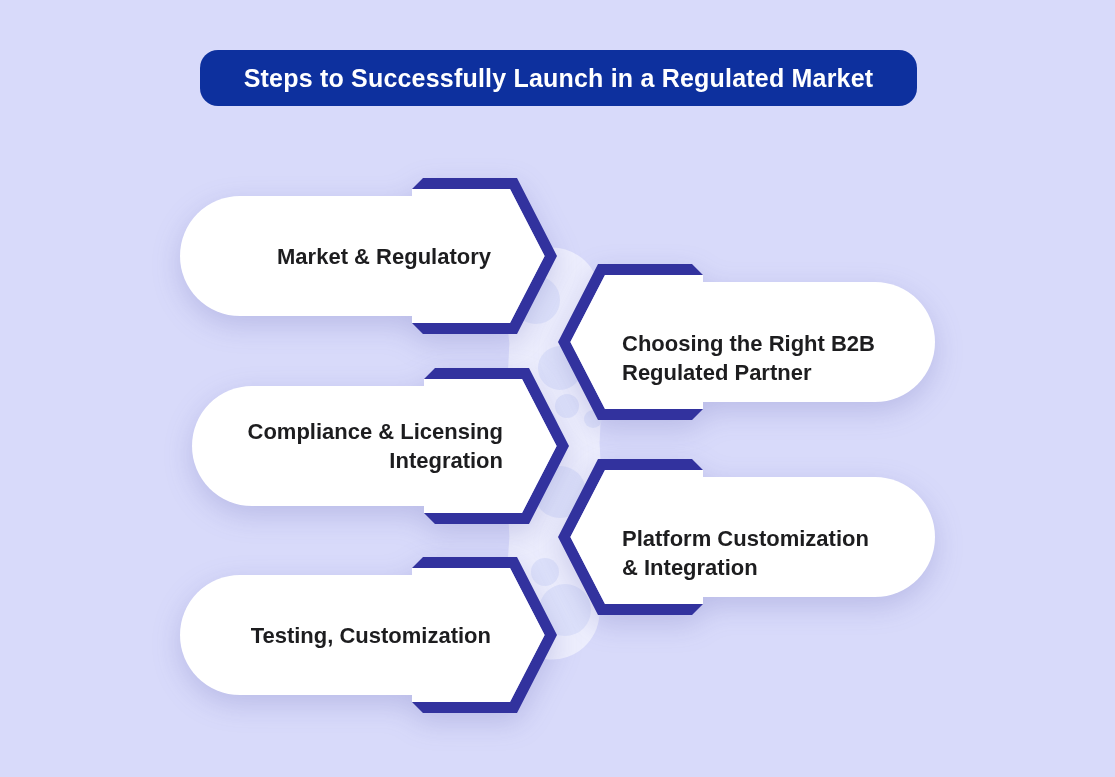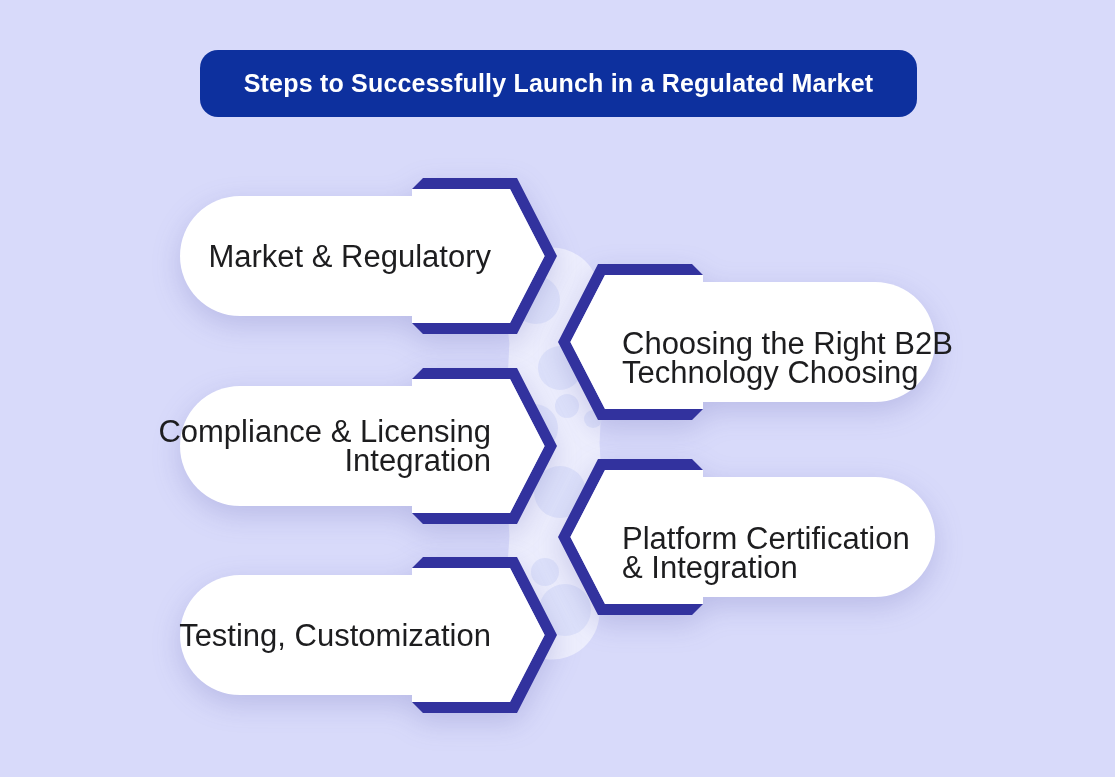--- a/index.html
+++ b/index.html
@@ -12,47 +12,47 @@
     --connector-band:#edeefd;
     --connector-dots:#dde1fa;
   }
   html,body{margin:0;padding:0;}
   body{font-family:"Liberation Sans",sans-serif;}
   .canvas{
     position:relative;width:1115px;height:777px;overflow:hidden;
     background:var(--background);
   }
   .banner{
-    position:absolute;left:200px;top:50px;width:717px;height:67px;
+    position:absolute;left:200px;top:50px;width:717px;height:56px;
     background:var(--banner-blue);border-radius:18px;
     display:flex;align-items:center;justify-content:center;
   }
   .banner-text{
     color:var(--title-text);font-size:25px;font-weight:700;letter-spacing:.2px;
     white-space:nowrap;
   }
   .band-svg{position:absolute;left:0;top:0;pointer-events:none;}
   .band-path{stroke:var(--connector-band);stroke-width:95;fill:none;
     stroke-linecap:round;stroke-linejoin:round;}
   .band-dot{fill:var(--connector-dots);}
   .card{position:absolute;width:390px;height:170px;}
   .card .shape{position:absolute;left:0;top:0;
     filter:drop-shadow(0 9px 14px rgba(64,64,158,.20));}
   .chev{fill:var(--arrow-outline-indigo);}
   .hexfill,.pillfill{fill:var(--card-fill);}
   .label{
     position:absolute;top:50%;transform:translateY(-50%);
-    font-size:31px;line-height:29px;color:var(--label-text);font-weight:400;
+    font-size:22px;line-height:29px;color:var(--label-text);font-weight:700;
   }
   .label div{white-space:nowrap;}
   .card.left .label{right:79px;text-align:right;}
   .card.right .label{left:77px;text-align:left;margin-top:16px;}
   #card1{left:180px;top:171px;}
   #card2{left:545px;top:257px;}
-  #card3{left:180px;top:361px;}
+  #card3{left:192px;top:361px;}
   #card4{left:545px;top:452px;}
   #card5{left:180px;top:550px;}
 </style>
 </head>
 <body>
 
 <svg width="0" height="0" style="position:absolute" aria-hidden="true">
   <defs>
     <symbol id="card-shape-left" viewBox="0 0 390 170">
       <path class="chev" d="M243,7 L337,7 L377,85 L337,163 L243,163 L232,152 L330,152 L364.6,85 L330,18 L232,18 Z"></path>
@@ -97,40 +97,40 @@
       <div>Market &amp; Regulatory</div>
     </div>
   </div>
 
   <div class="card right" id="card2">
     <svg class="shape" width="390" height="170">
         <use href="#card-shape-right" width="390" height="170"></use>
       </svg>
     <div class="label">
       <div>Choosing the Right B2B</div>
-      <div>Technology Choosing</div>
+      <div>Regulated Partner</div>
     </div>
   </div>
 
   <div class="card left" id="card3">
     <svg class="shape" width="390" height="170">
         <use href="#card-shape-left" width="390" height="170"></use>
       </svg>
     <div class="label">
       <div>Compliance &amp; Licensing</div>
       <div>Integration</div>
     </div>
   </div>
 
   <div class="card right" id="card4">
     <svg class="shape" width="390" height="170">
         <use href="#card-shape-right" width="390" height="170"></use>
       </svg>
     <div class="label">
-      <div>Platform Certification</div>
+      <div>Platform Customization</div>
       <div>&amp; Integration</div>
     </div>
   </div>
 
   <div class="card left" id="card5">
     <svg class="shape" width="390" height="170">
         <use href="#card-shape-left" width="390" height="170"></use>
       </svg>
     <div class="label">
       <div>Testing, Customization</div>

